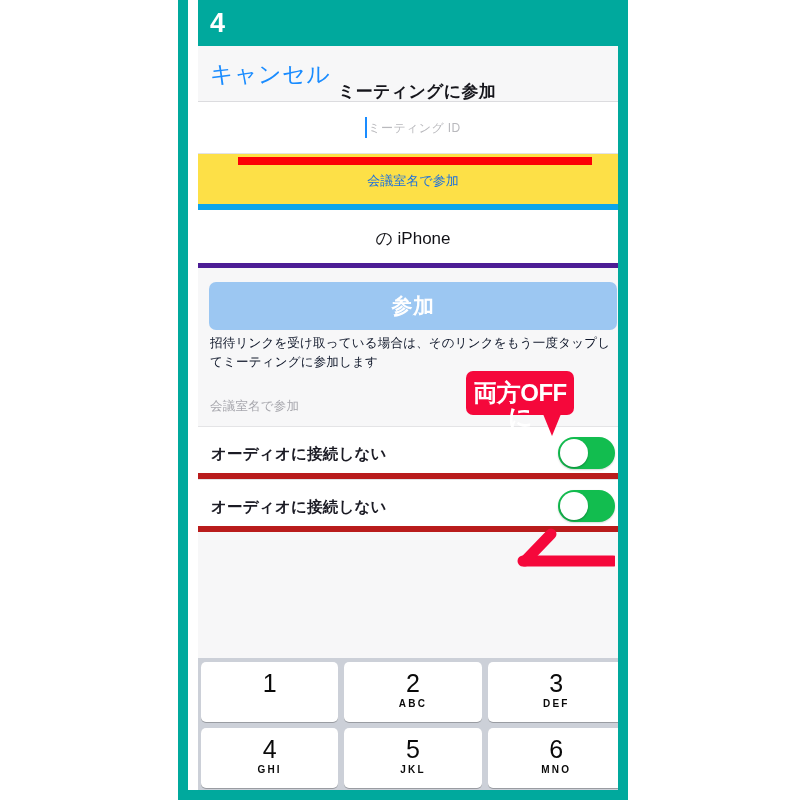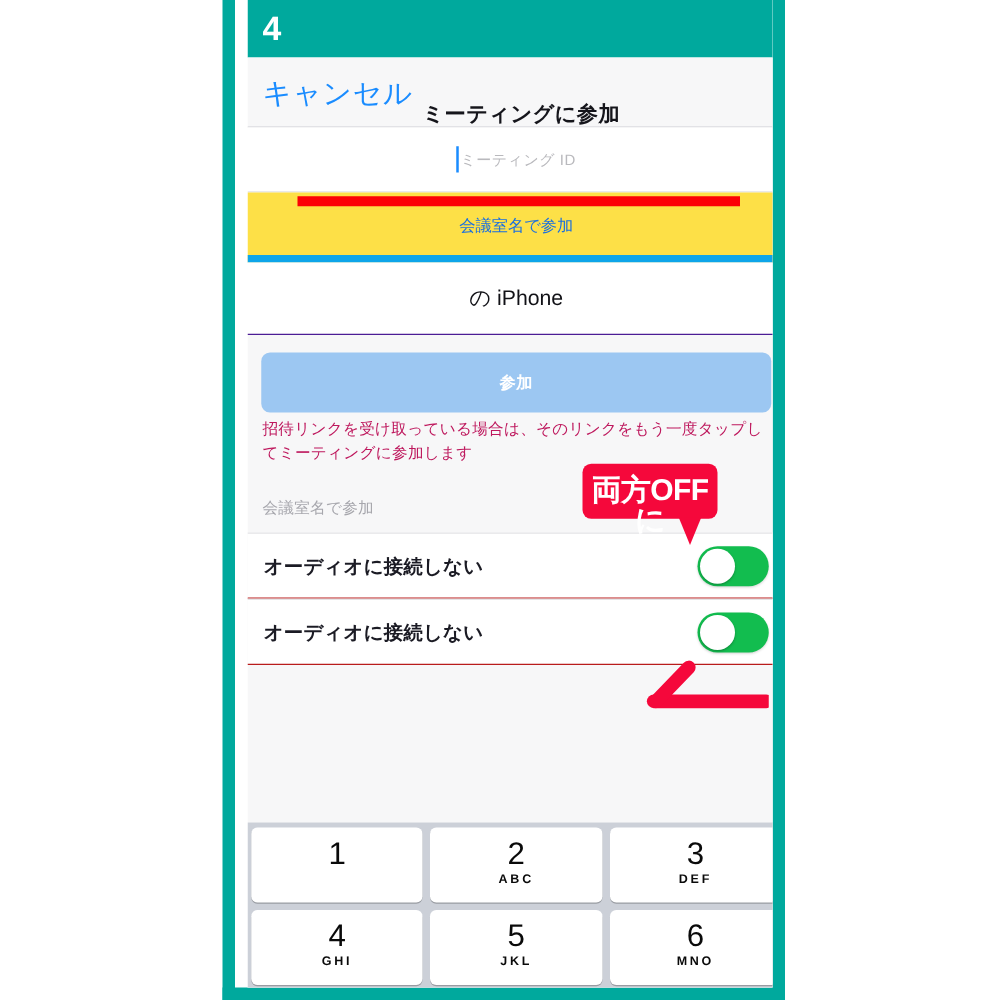--- a/index.html
+++ b/index.html
@@ -154,21 +154,21 @@
   }
 
   
   .device-row {
     position: absolute;
     left: 0;
     top: 210px;
     width: 430px;
     height: 58px;
     background: #ffffff;
-    border-bottom: 1px solid #4c1d95;
+    border-bottom: 5px solid #4c1d95;
     box-sizing: border-box;
   }
   .device-name {
     position: absolute;
     left: 0;
     top: 18px;
     width: 430px;
     text-align: center;
     color: #111116;
     font-size: 17px;
@@ -197,33 +197,33 @@
     border: none;
     padding: 0;
   }
   .join-label {
     position: absolute;
     left: 0;
     top: 13px;
     width: 408px;
     text-align: center;
     color: #ffffff;
-    font-size: 13px;
+    font-size: 21px;
     font-weight: bold;
     line-height: 22px;
     letter-spacing: 0.5px;
   }
 
   
   .hint {
     position: absolute;
     left: 12px;
     top: 334px;
     width: 404px;
-    color: #be185d;
+    color: #0f172a;
     font-size: 12.5px;
     line-height: 19px;
     letter-spacing: 0.2px;
   }
 
   
   .section-header {
     position: absolute;
     left: 12px;
     top: 398px;
@@ -234,21 +234,21 @@
   }
 
   
   .option-row {
     position: absolute;
     left: 0;
     width: 430px;
     height: 53px;
     background: #ffffff;
     border-top: 1px solid #e4e4e6;
-    border-bottom: 1px solid #b91c1c;
+    border-bottom: 6px solid #b91c1c;
     box-sizing: border-box;
   }
   .option-row.row1 { top: 426px; }
   .option-row.row2 { top: 479px; }
 
   .option-label {
     position: absolute;
     left: 13px;
     top: 16px;
     color: #1b1b24;

